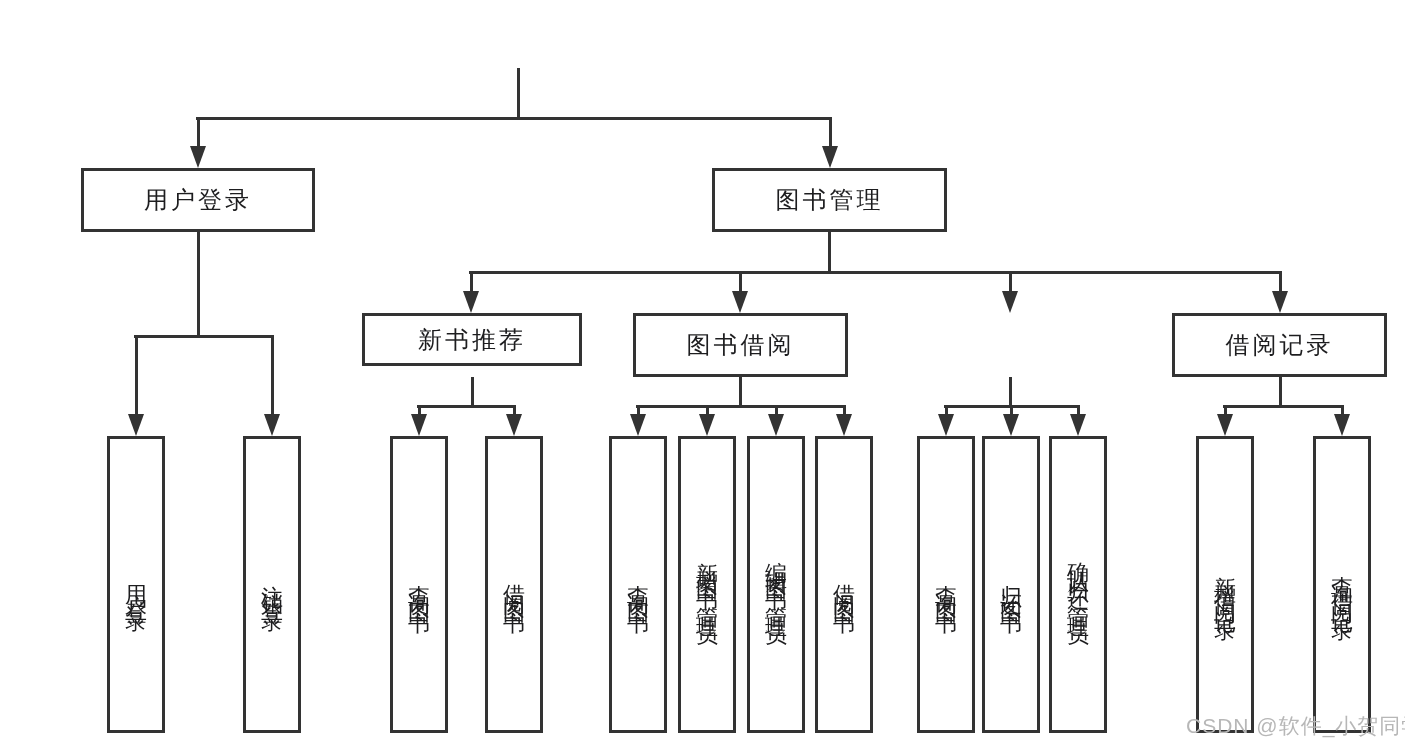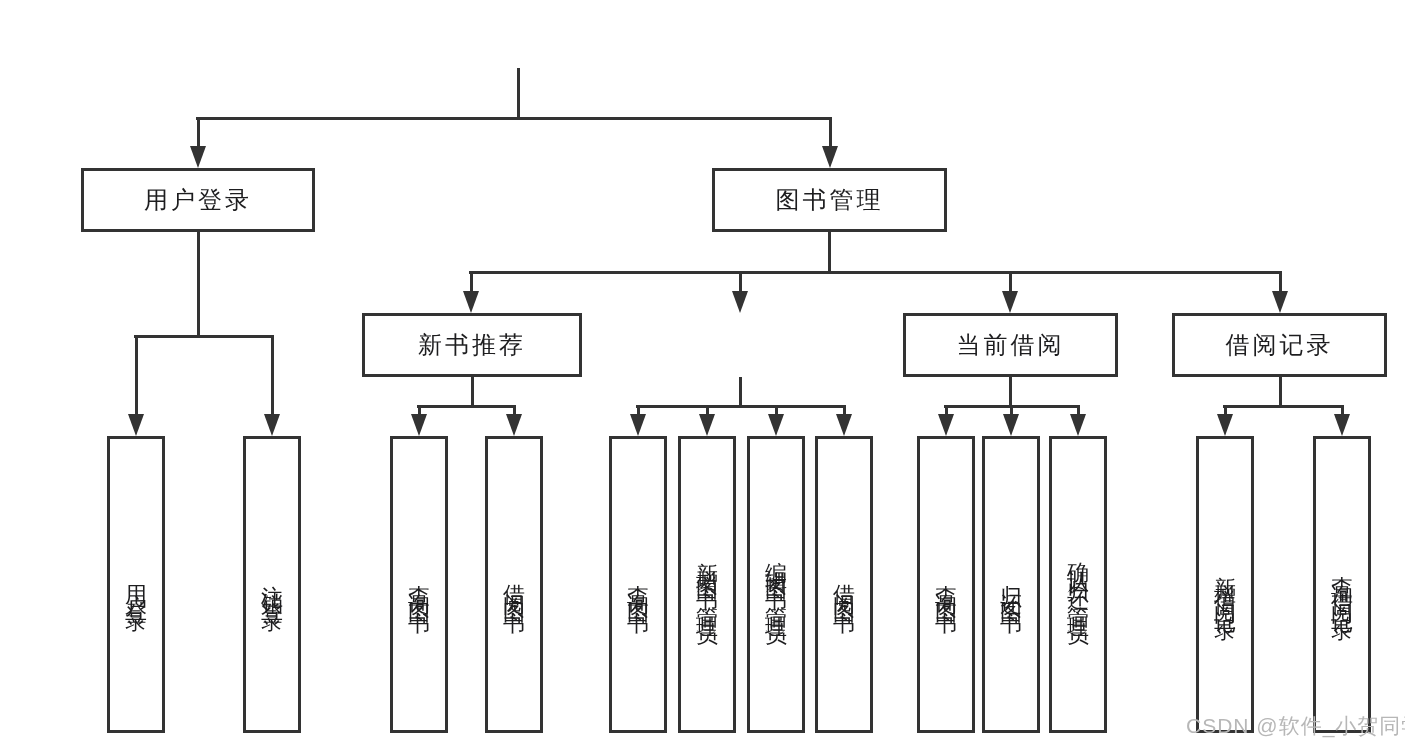--- a/index.html
+++ b/index.html
@@ -72,25 +72,25 @@
 <div class="stage">
 
 
   <div class="hbox" style="left:81px;top:168px;width:234px;height:64px;">
     <span>用户登录</span>
   </div>
   <div class="hbox" style="left:712px;top:168px;width:235px;height:64px;text-align:right;">
     <span>图书管理</span>
   </div>
 
-  <div class="hbox" style="left:362px;top:313px;width:220px;height:64px;">
+  <div class="hbox" style="left:362px;top:313px;width:220px;height:53px;">
     <span>新书推荐</span>
   </div>
-  <div class="hbox" style="left:903px;top:313px;width:215px;height:64px;">
-    <span>当前借阅</span>
+  <div class="hbox" style="left:633px;top:313px;width:215px;height:64px;">
+    <span>图书借阅</span>
   </div>
   <div class="hbox" style="left:1172px;top:313px;width:215px;height:64px;">
     <span>借阅记录</span>
   </div>
 
   <div class="vbox" style="left:107px;">
     <span>用户登录</span>
     </div>
   <div class="vbox" style="left:243px;">
     <span>注销登录</span>

